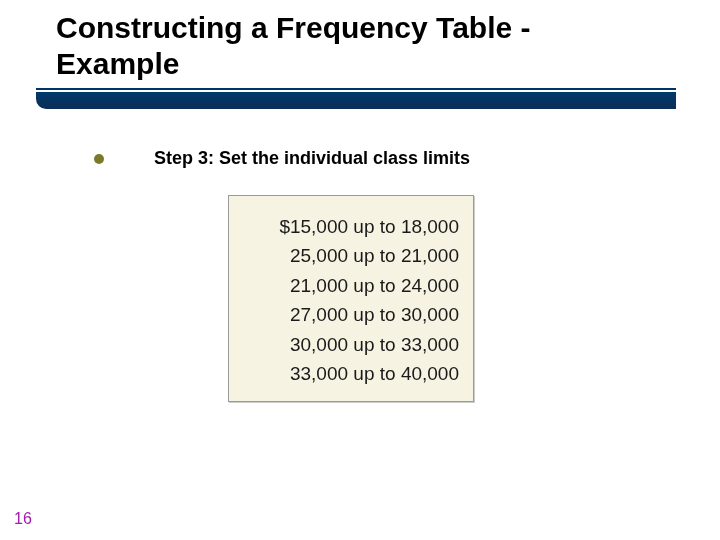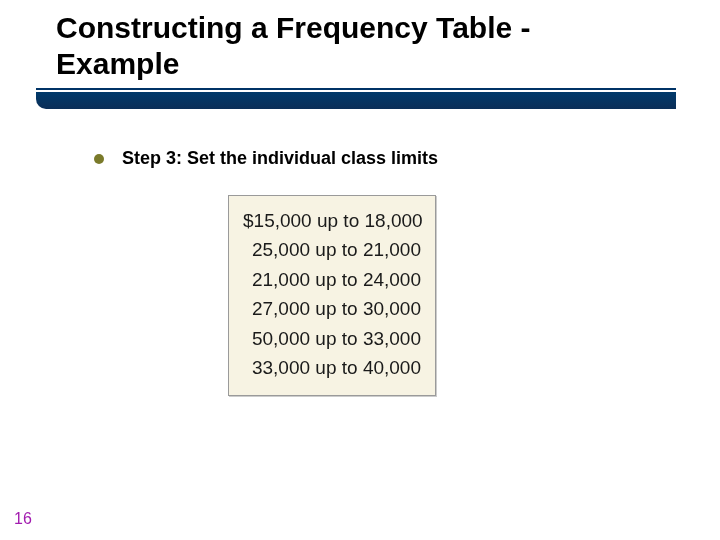--- a/index.html
+++ b/index.html
@@ -41,43 +41,44 @@
     background: linear-gradient(to bottom, #013a6b 0%, #0b2e57 100%);
     border-bottom-left-radius: 10px;
     border-top-left-radius: 0;
   }
   .bullet-row {
     position: absolute;
     left: 94px;
     top: 148px;
     display: flex;
     align-items: center;
+    gap: 32px;
   }
   .bullet-dot {
     width: 10px;
     height: 10px;
     border-radius: 50%;
     background: #7a7a2a;
     margin-right: 18px;
     flex: 0 0 auto;
   }
   .bullet-text {
     font-size: 18px;
     font-weight: bold;
     color: #000000;
   }
   .limits-box {
     position: absolute;
     left: 228px;
     top: 195px;
-    width: 208px;
+    width: 246px;
     background: #f7f3e3;
     border: 1px solid #9a9a9a;
     box-shadow: 1px 1px 0 rgba(0,0,0,0.2);
-    padding: 10px 14px 12px 14px;
+    padding: 16px 14px 12px 14px;
     box-sizing: border-box;
   }
   .limits-box .row {
     font-family: Arial, Helvetica, sans-serif;
     font-size: 19px;
     color: #1a1a1a;
     text-align: right;
     line-height: 1.55;
     white-space: pre;
   }
@@ -104,17 +105,17 @@
 <div class="bullet-row">
   <div class="bullet-dot"></div>
   <div class="bullet-text">Step 3: Set the individual class limits</div>
 </div>
 
 <div class="limits-box">
   <div class="row">$15,000 up to 18,000</div>
   <div class="row">25,000 up to 21,000</div>
   <div class="row">21,000 up to 24,000</div>
   <div class="row">27,000 up to 30,000</div>
-  <div class="row">50,000 up to 33,000</div>
+  <div class="row">30,000 up to 33,000</div>
   <div class="row">33,000 up to 40,000</div>
 </div>
 
 <div class="page-num">16</div>
 
 </body></html>

